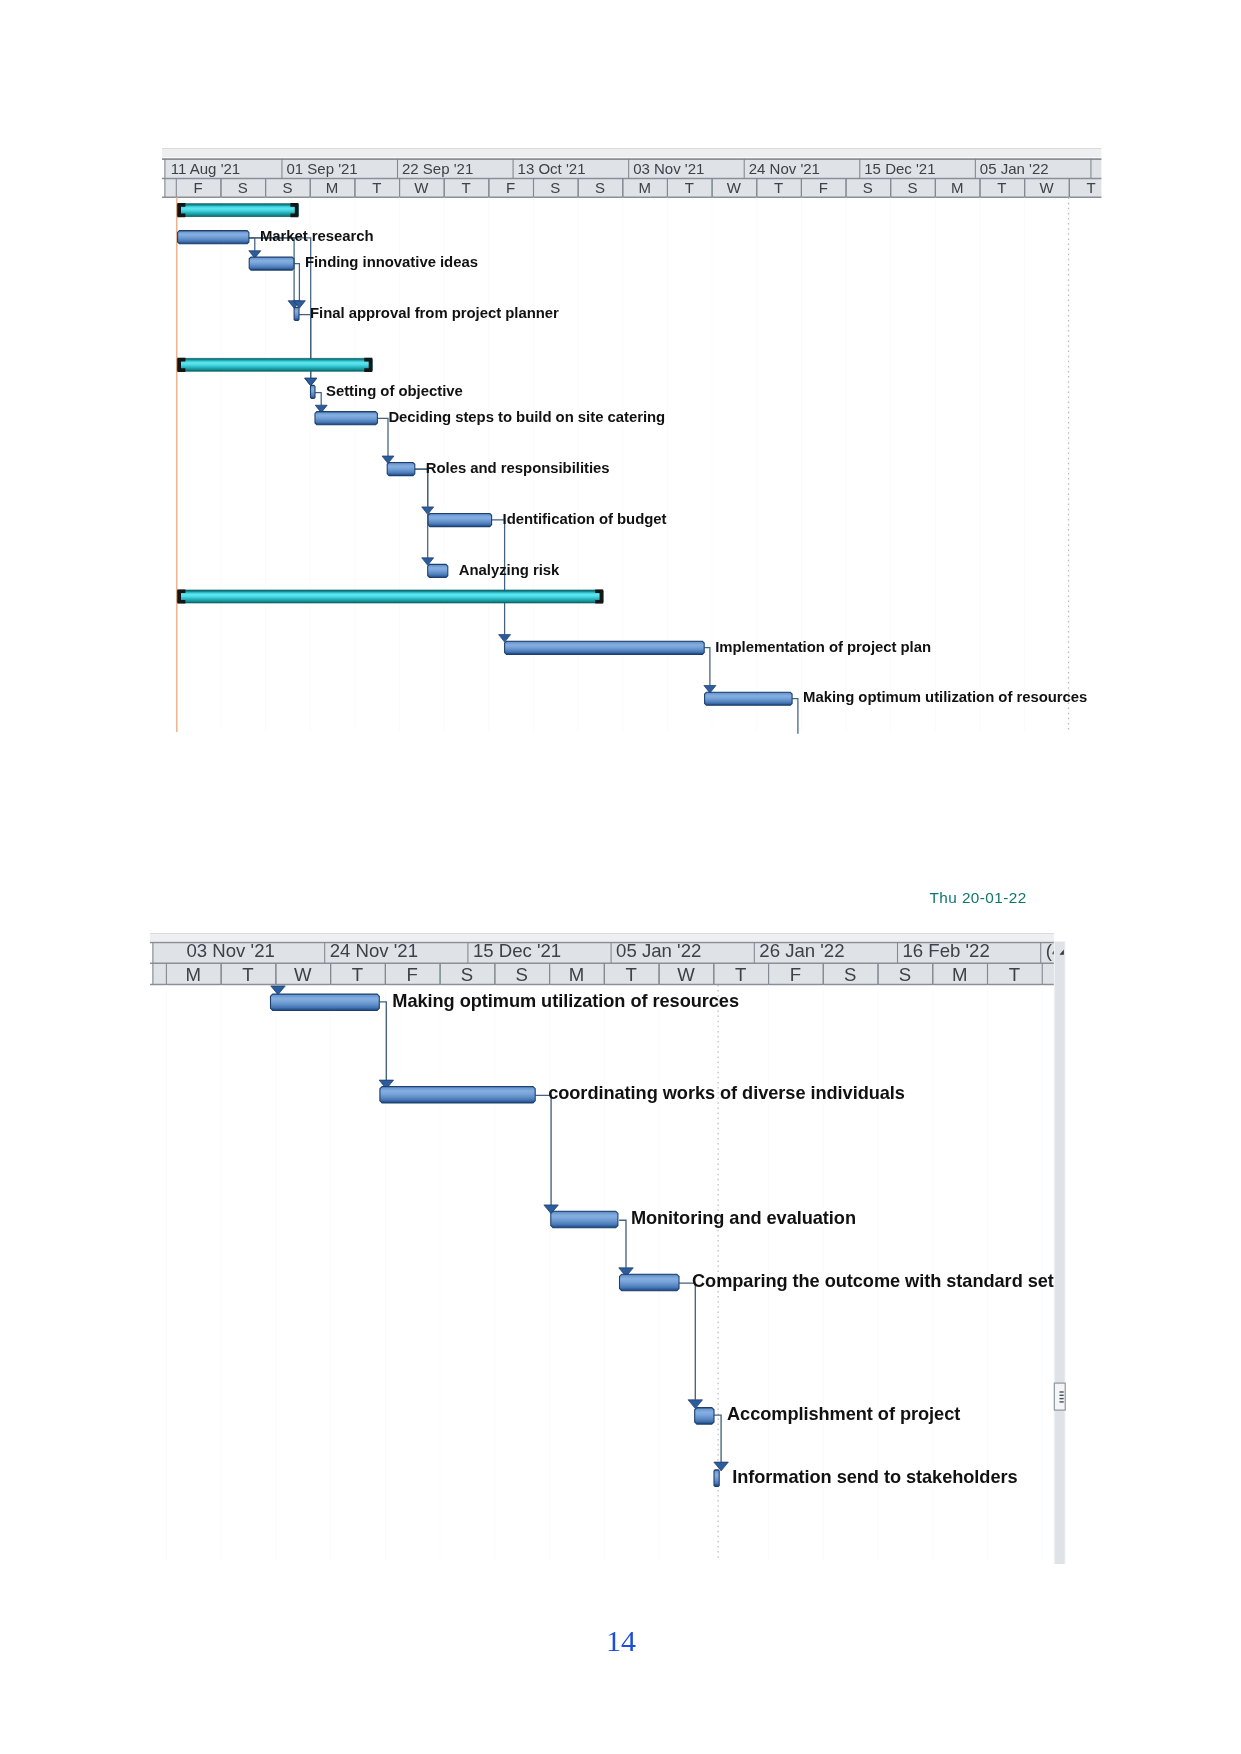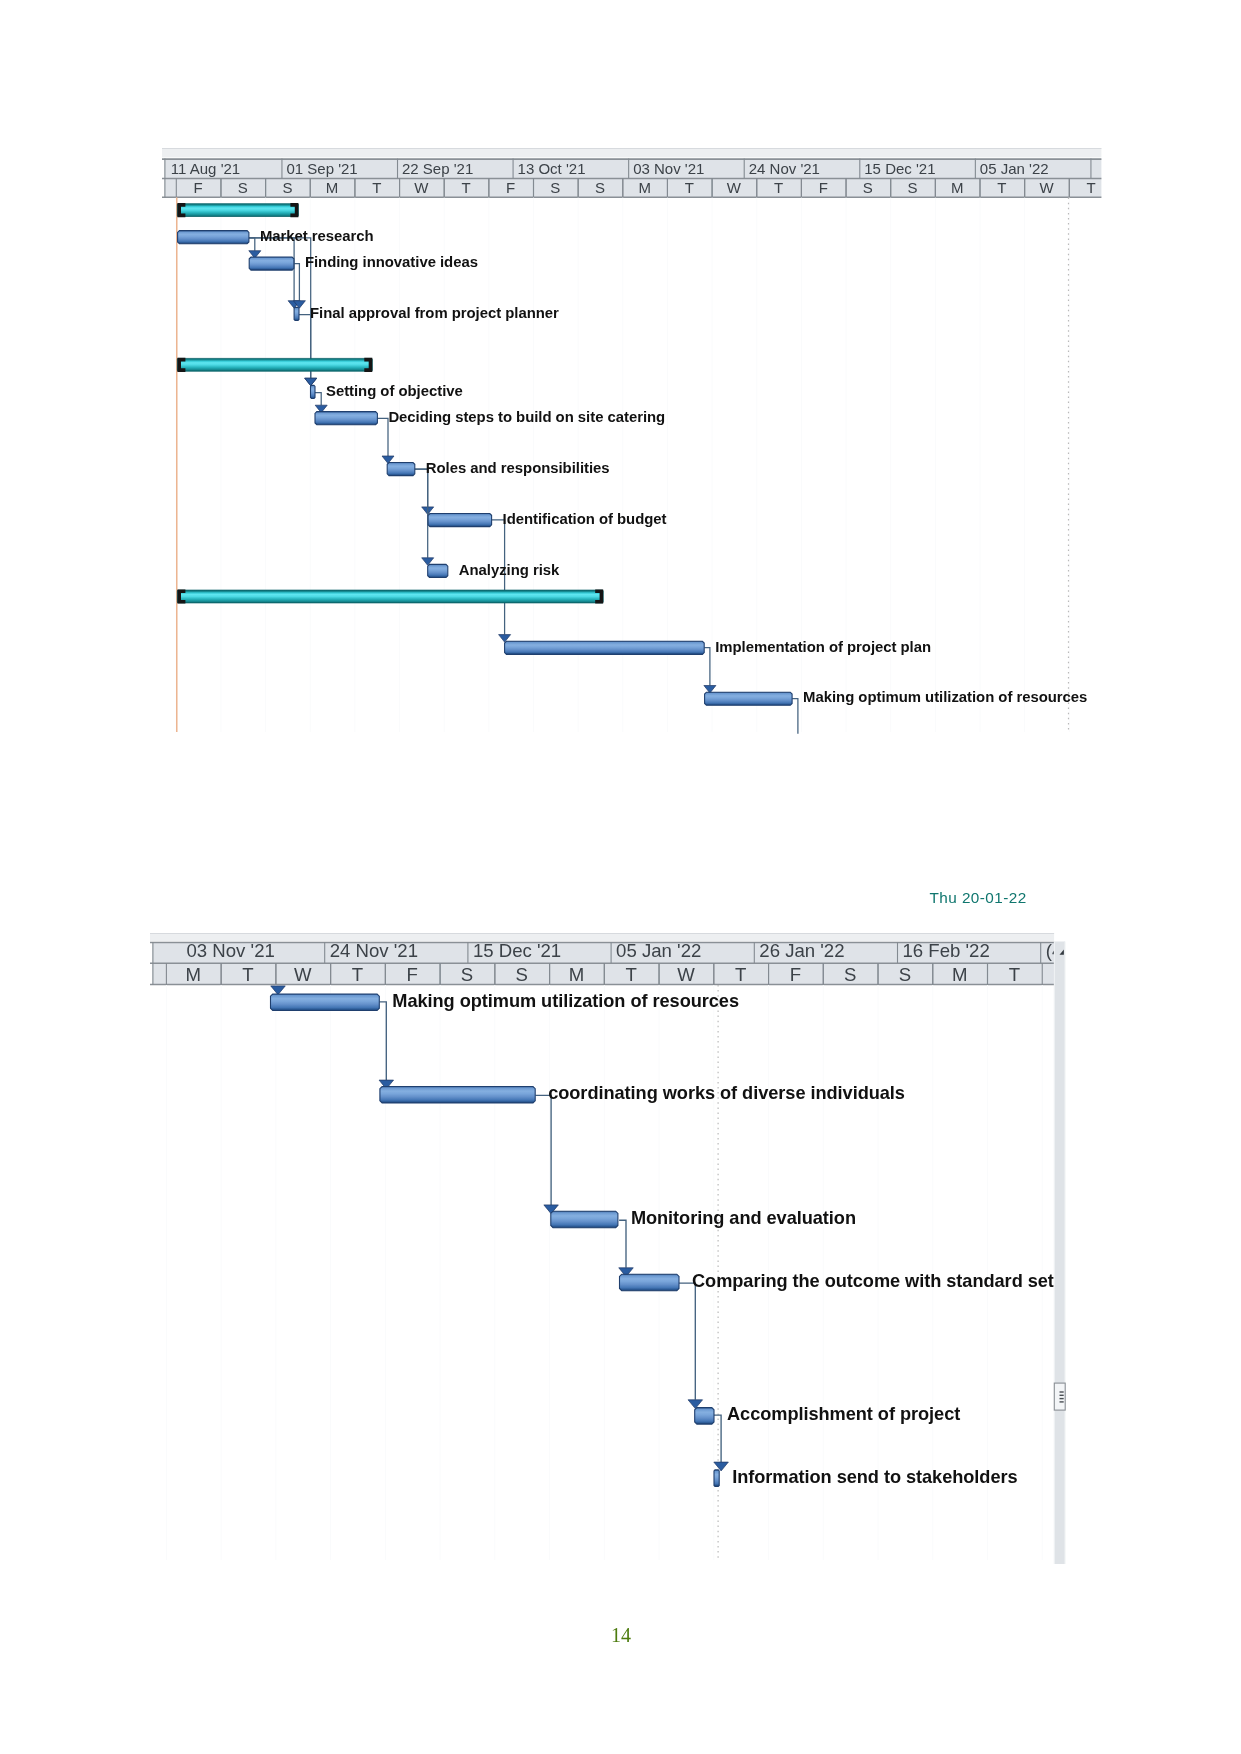--- a/index.html
+++ b/index.html
@@ -1,19 +1,19 @@
 <!DOCTYPE html>
 <html><head>
 <meta charset="utf-8">
 <style>
   html,body{margin:0;padding:0;background:#ffffff;}
   body{width:1241px;height:1754px;position:relative;overflow:hidden;
        font-family:"Liberation Sans",sans-serif;}
   .gantt{position:absolute;left:0;top:0;}
-  .page-no{position:absolute;font-family:"Liberation Serif",serif;font-size:20px;color:#4d7c0f;text-align:center;}
+  .page-no{position:absolute;font-family:"Liberation Serif",serif;font-size:30px;color:#1d4ed8;text-align:center;}
   .stamp{position:absolute;font-size:15.3px;white-space:nowrap;letter-spacing:0.45px;}
   svg{display:block;overflow:visible;}
   text{font-family:"Liberation Sans",sans-serif;}
 </style>
 </head>
 <body>
 
 <div id="root">
     <div class="gantt" style="width: 1241px; height: 1336px; margin-left: 12px;">
       <svg width="1241" height="1754" viewBox="0 0 1241 1754">

